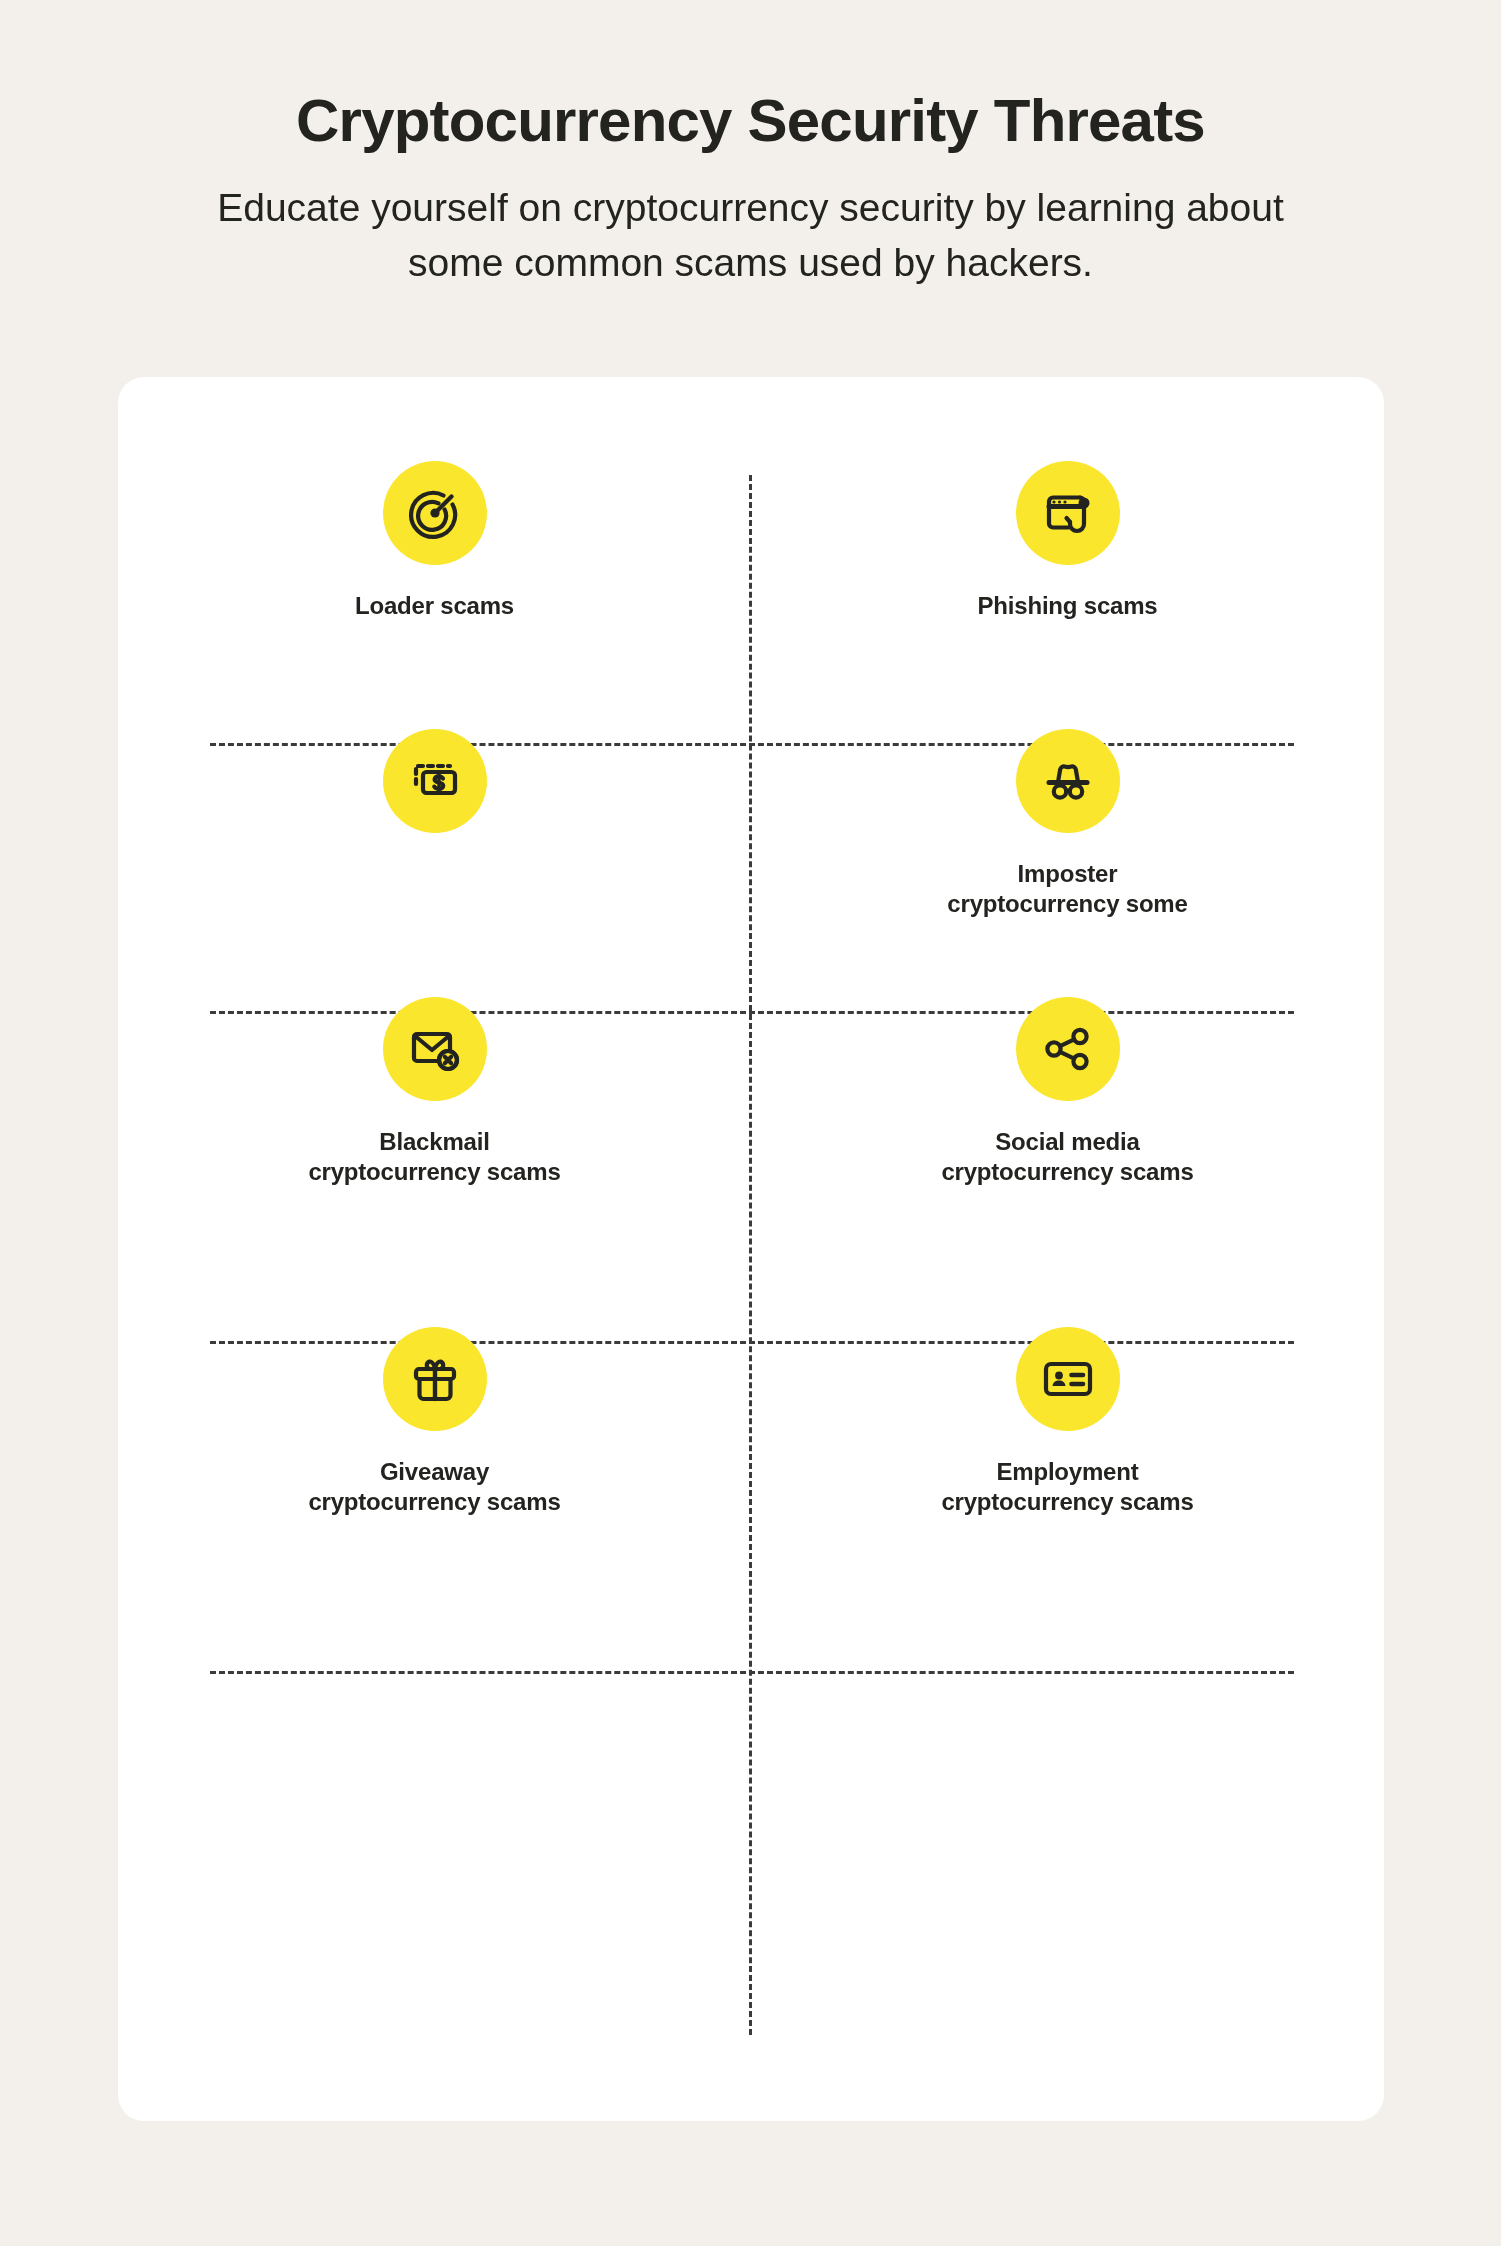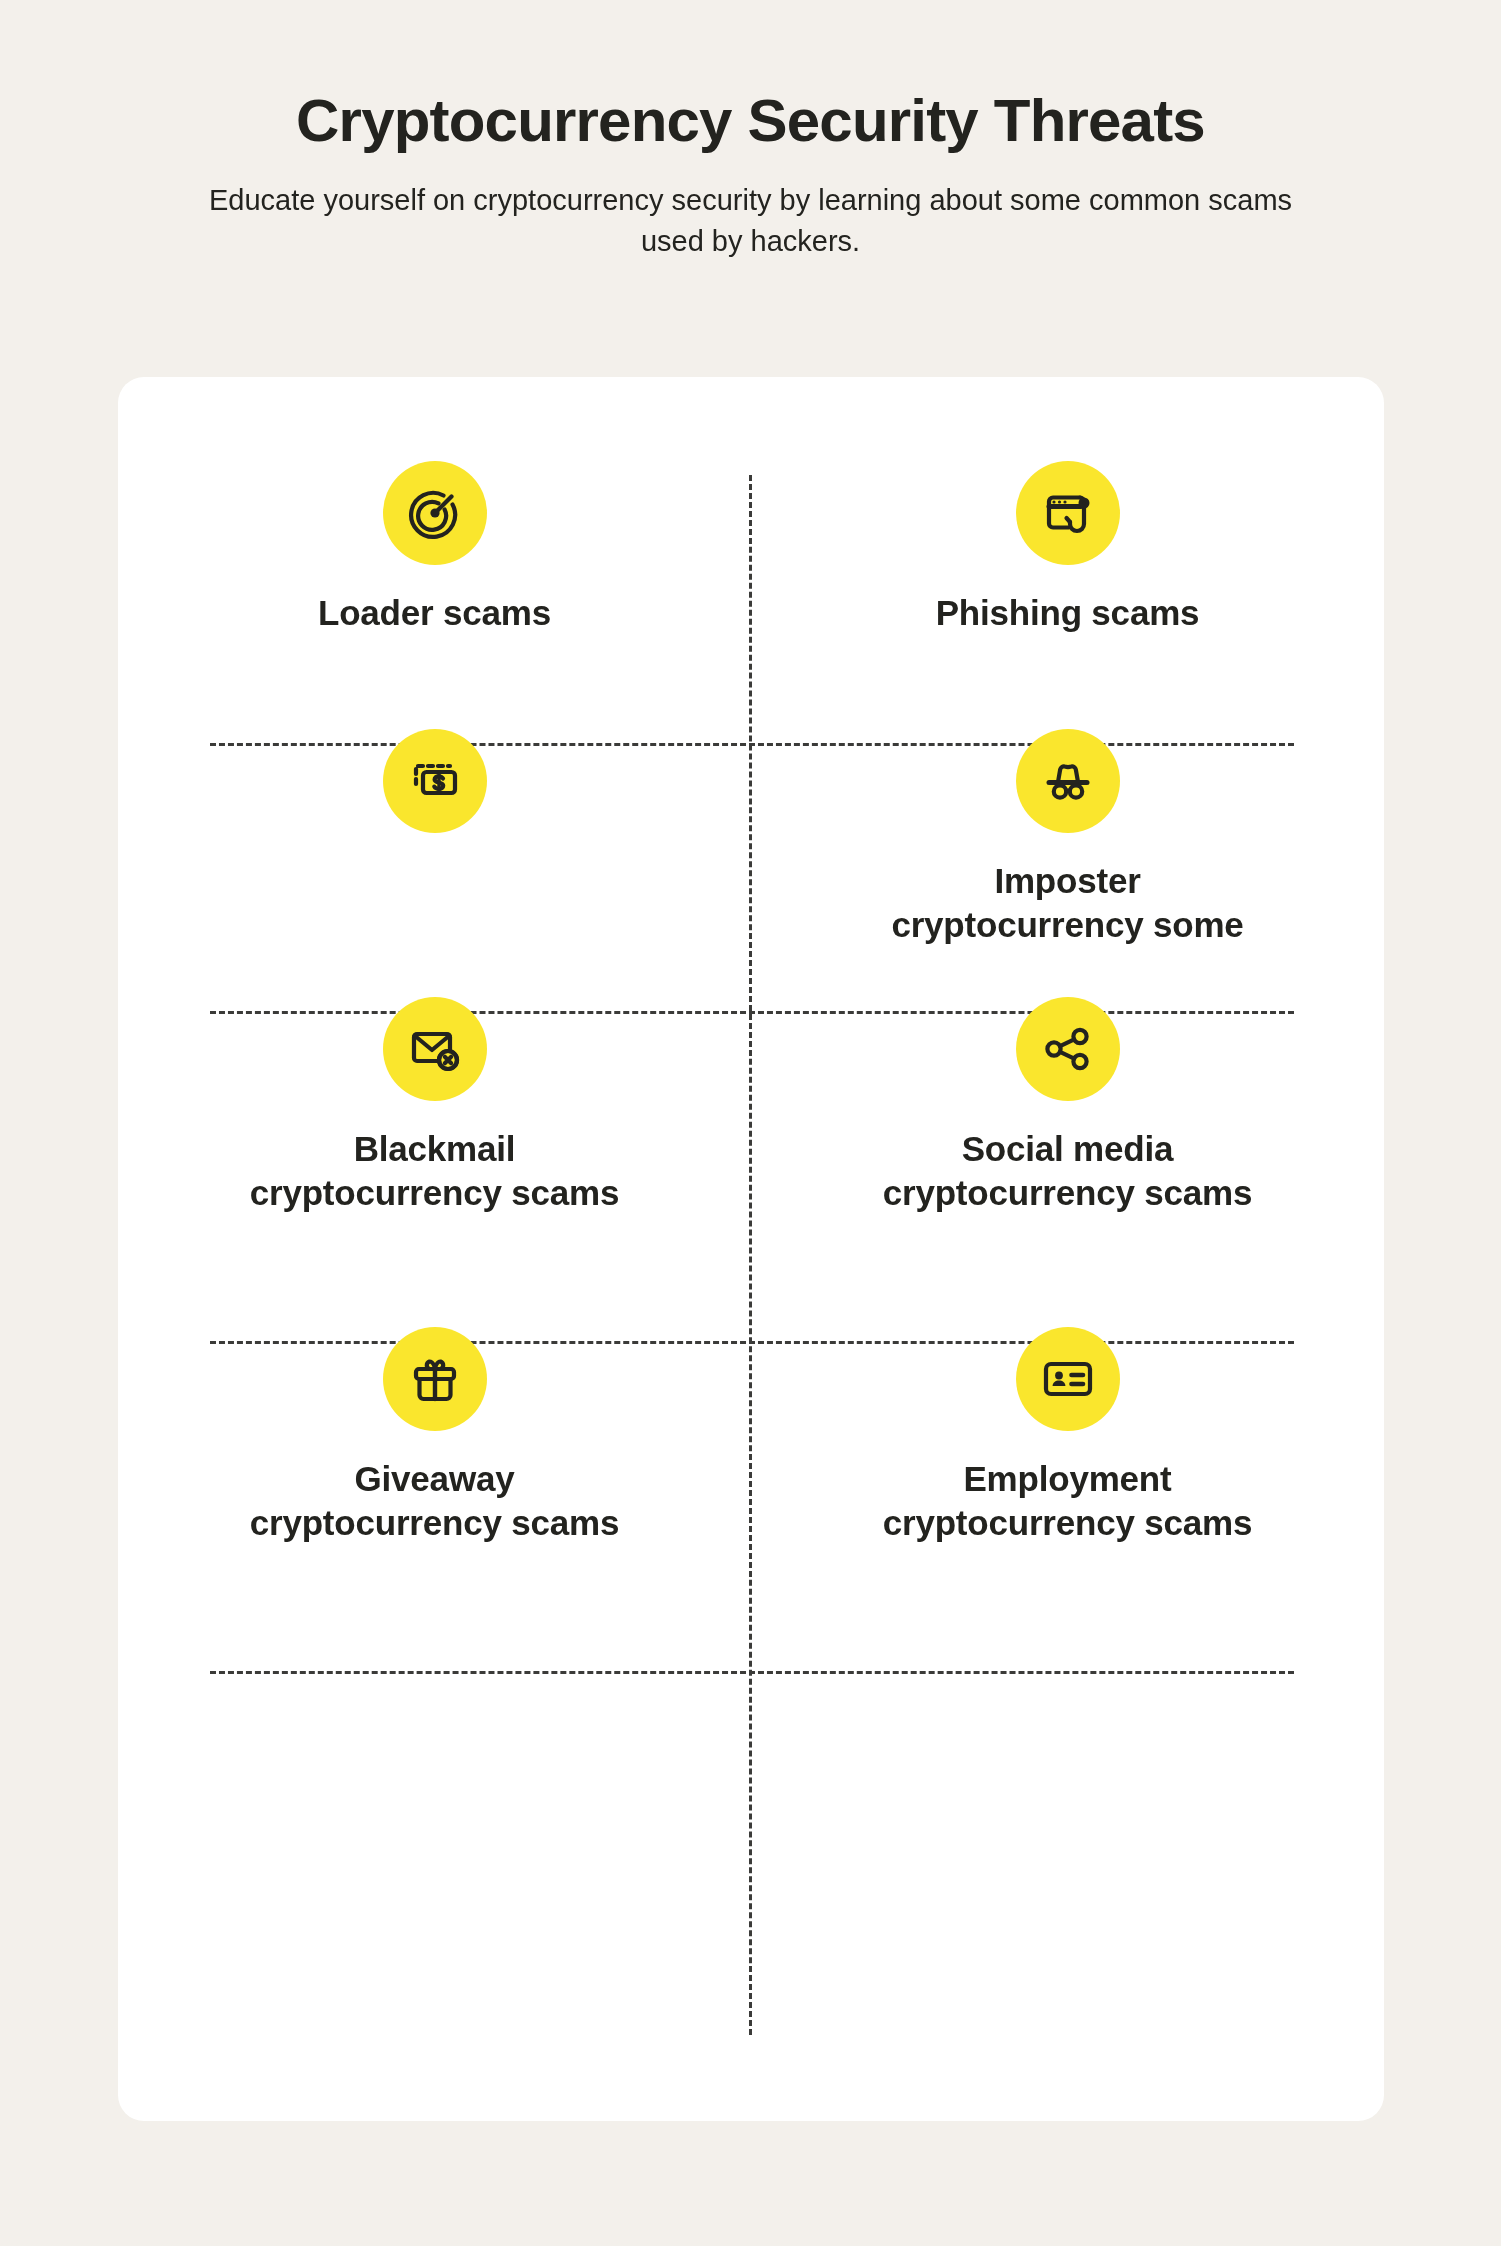--- a/index.html
+++ b/index.html
@@ -32,21 +32,21 @@
   }
   .page-title {
     font-size: 60px;
     font-weight: 700;
     color: #23231f;
     letter-spacing: -0.8px;
     line-height: 1.1;
     margin: 0 0 26px 0;
   }
   .page-subtitle {
-    font-size: 29px;
+    font-size: 39px;
     font-weight: 400;
     color: #23231f;
     line-height: 1.42;
     margin: 0 auto;
     width: 1090px;
   }
 
   
   .card {
     position: absolute;
@@ -90,21 +90,21 @@
     align-items: center;
     justify-content: center;
     flex: none;
   }
   .icon-circle svg {
     display: block;
   }
 
   .cell-label {
     margin-top: 26px;
-    font-size: 35px;
+    font-size: 24px;
     font-weight: 700;
     color: #23231f;
     line-height: 1.26;
     text-align: center;
     white-space: pre-line;
     letter-spacing: -0.2px;
   }
 
   
   .v-divider {

